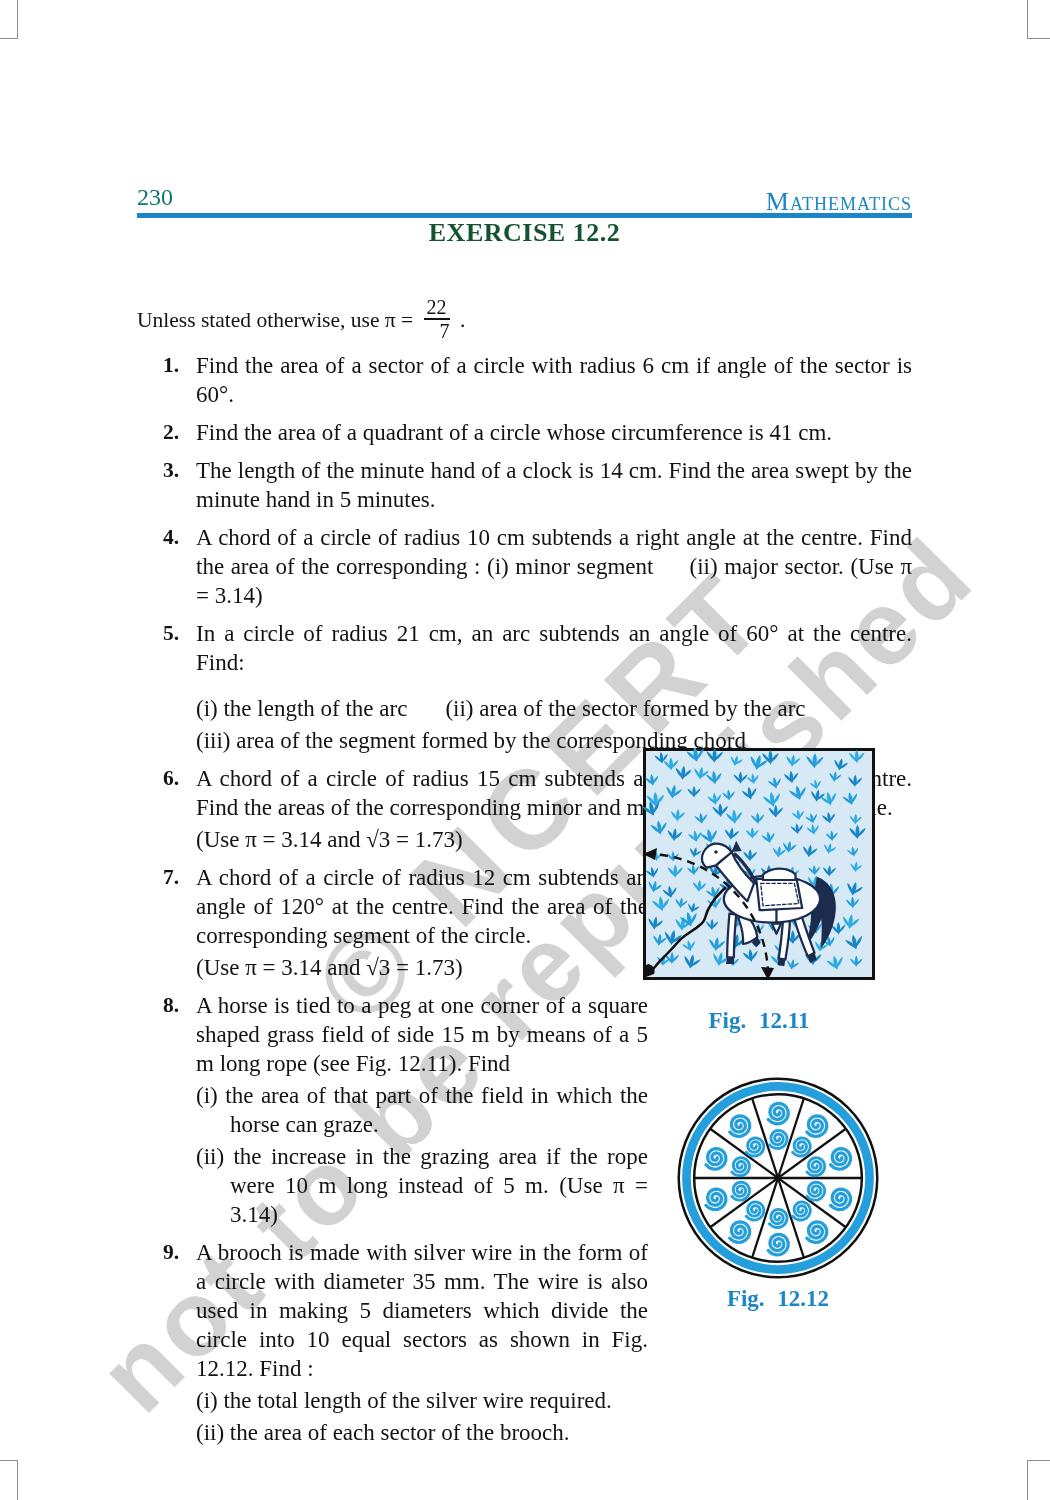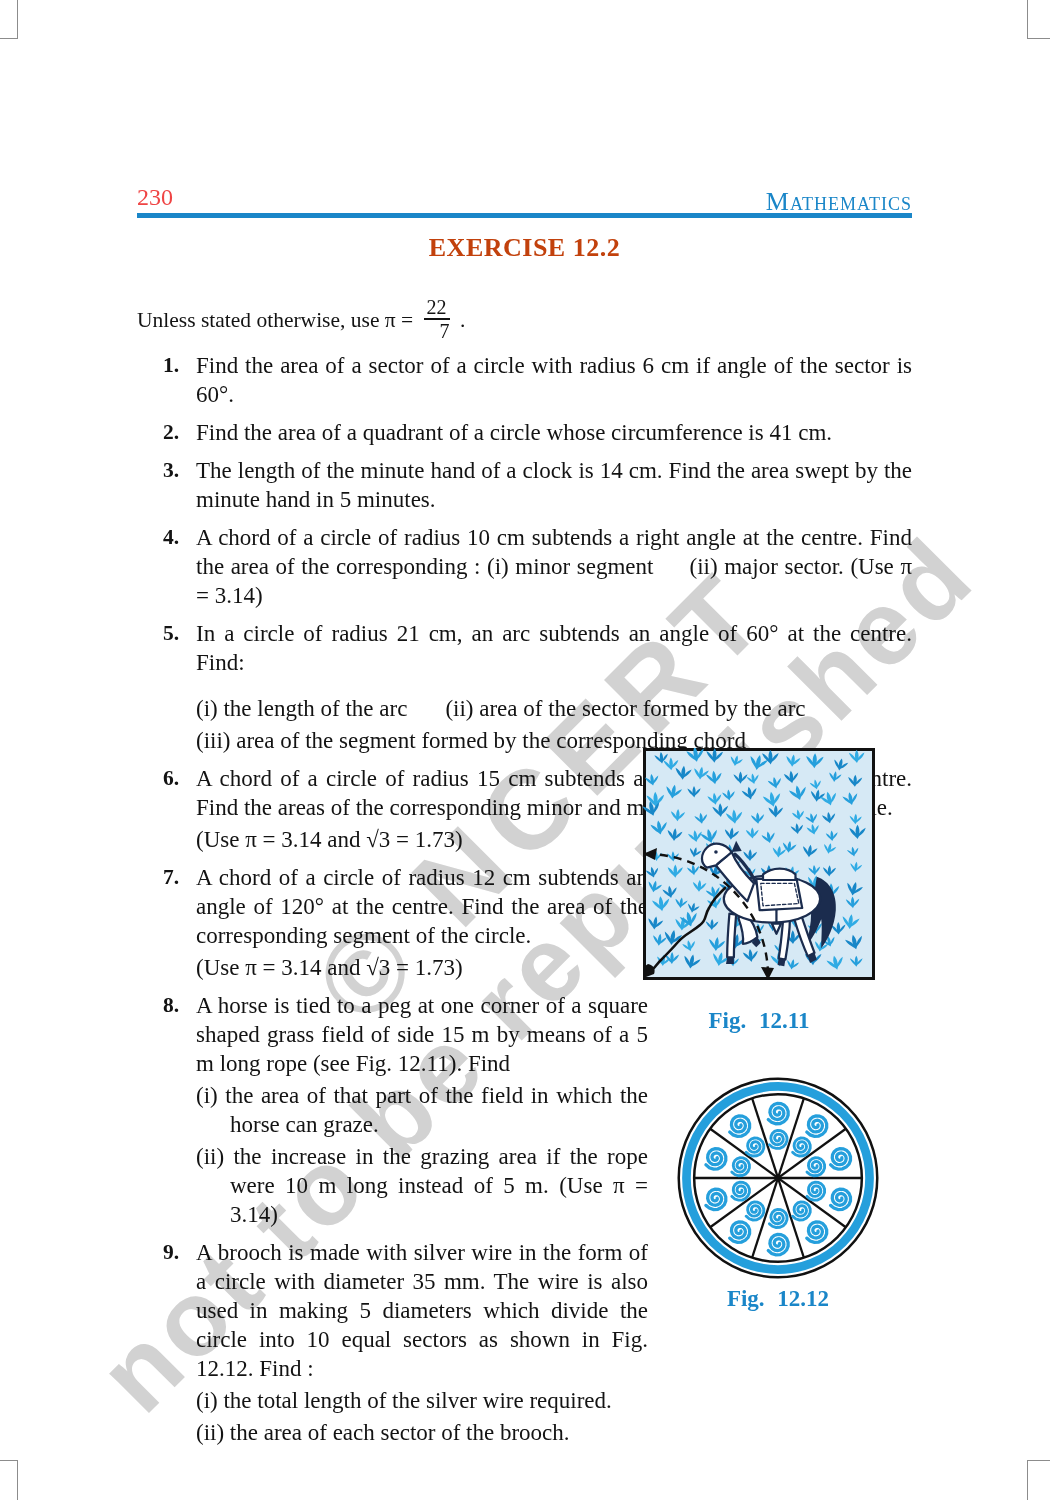--- a/index.html
+++ b/index.html
@@ -16,28 +16,28 @@
     position:absolute;white-space:nowrap;font-family:"Liberation Sans",sans-serif;
     font-weight:700;color:#d2d2d2;transform:rotate(-45deg);transform-origin:0 50%;
   }
   #wm1{left:336px;top:938px;font-size:112px;letter-spacing:12px;}
   #wm2{left:118px;top:1332px;font-size:106px;letter-spacing:5px;}
 
   
   #content{position:absolute;inset:0;z-index:2;}
 
   
-  #page-number{left:137px;top:184px;font-size:24px;color:#ef4444;}
+  #page-number{left:137px;top:184px;font-size:24px;color:#0f766e;}
   #running-head{right:138px;top:187px;font-size:26px;color:#1a86c8;
     font-variant:small-caps;letter-spacing:1px;}
   #head-rule{left:137px;top:213px;width:775px;height:5px;background:#1a86c8;}
 
   
-  #exercise-title{left:137px;top:233px;width:775px;text-align:center;
-    font-size:26px;font-weight:700;color:#c2410c;letter-spacing:0.5px;}
+  #exercise-title{left:137px;top:218px;width:775px;text-align:center;
+    font-size:26px;font-weight:700;color:#14532d;letter-spacing:0.5px;}
 
   
   #intro-line{left:137px;top:296px;font-size:21.5px;line-height:29px;}
   .frac{display:inline-flex;flex-direction:column;text-align:right;
     vertical-align:middle;margin:0 5px 6px 5px;line-height:1.12;font-size:20px;}
   .frac .fn{border-bottom:2px solid #131313;padding:0 3px;}
 
   
   #problems{left:137px;top:351px;width:775px;}
   .problem{display:flex;margin-bottom:9px;padding-left:26px;}

